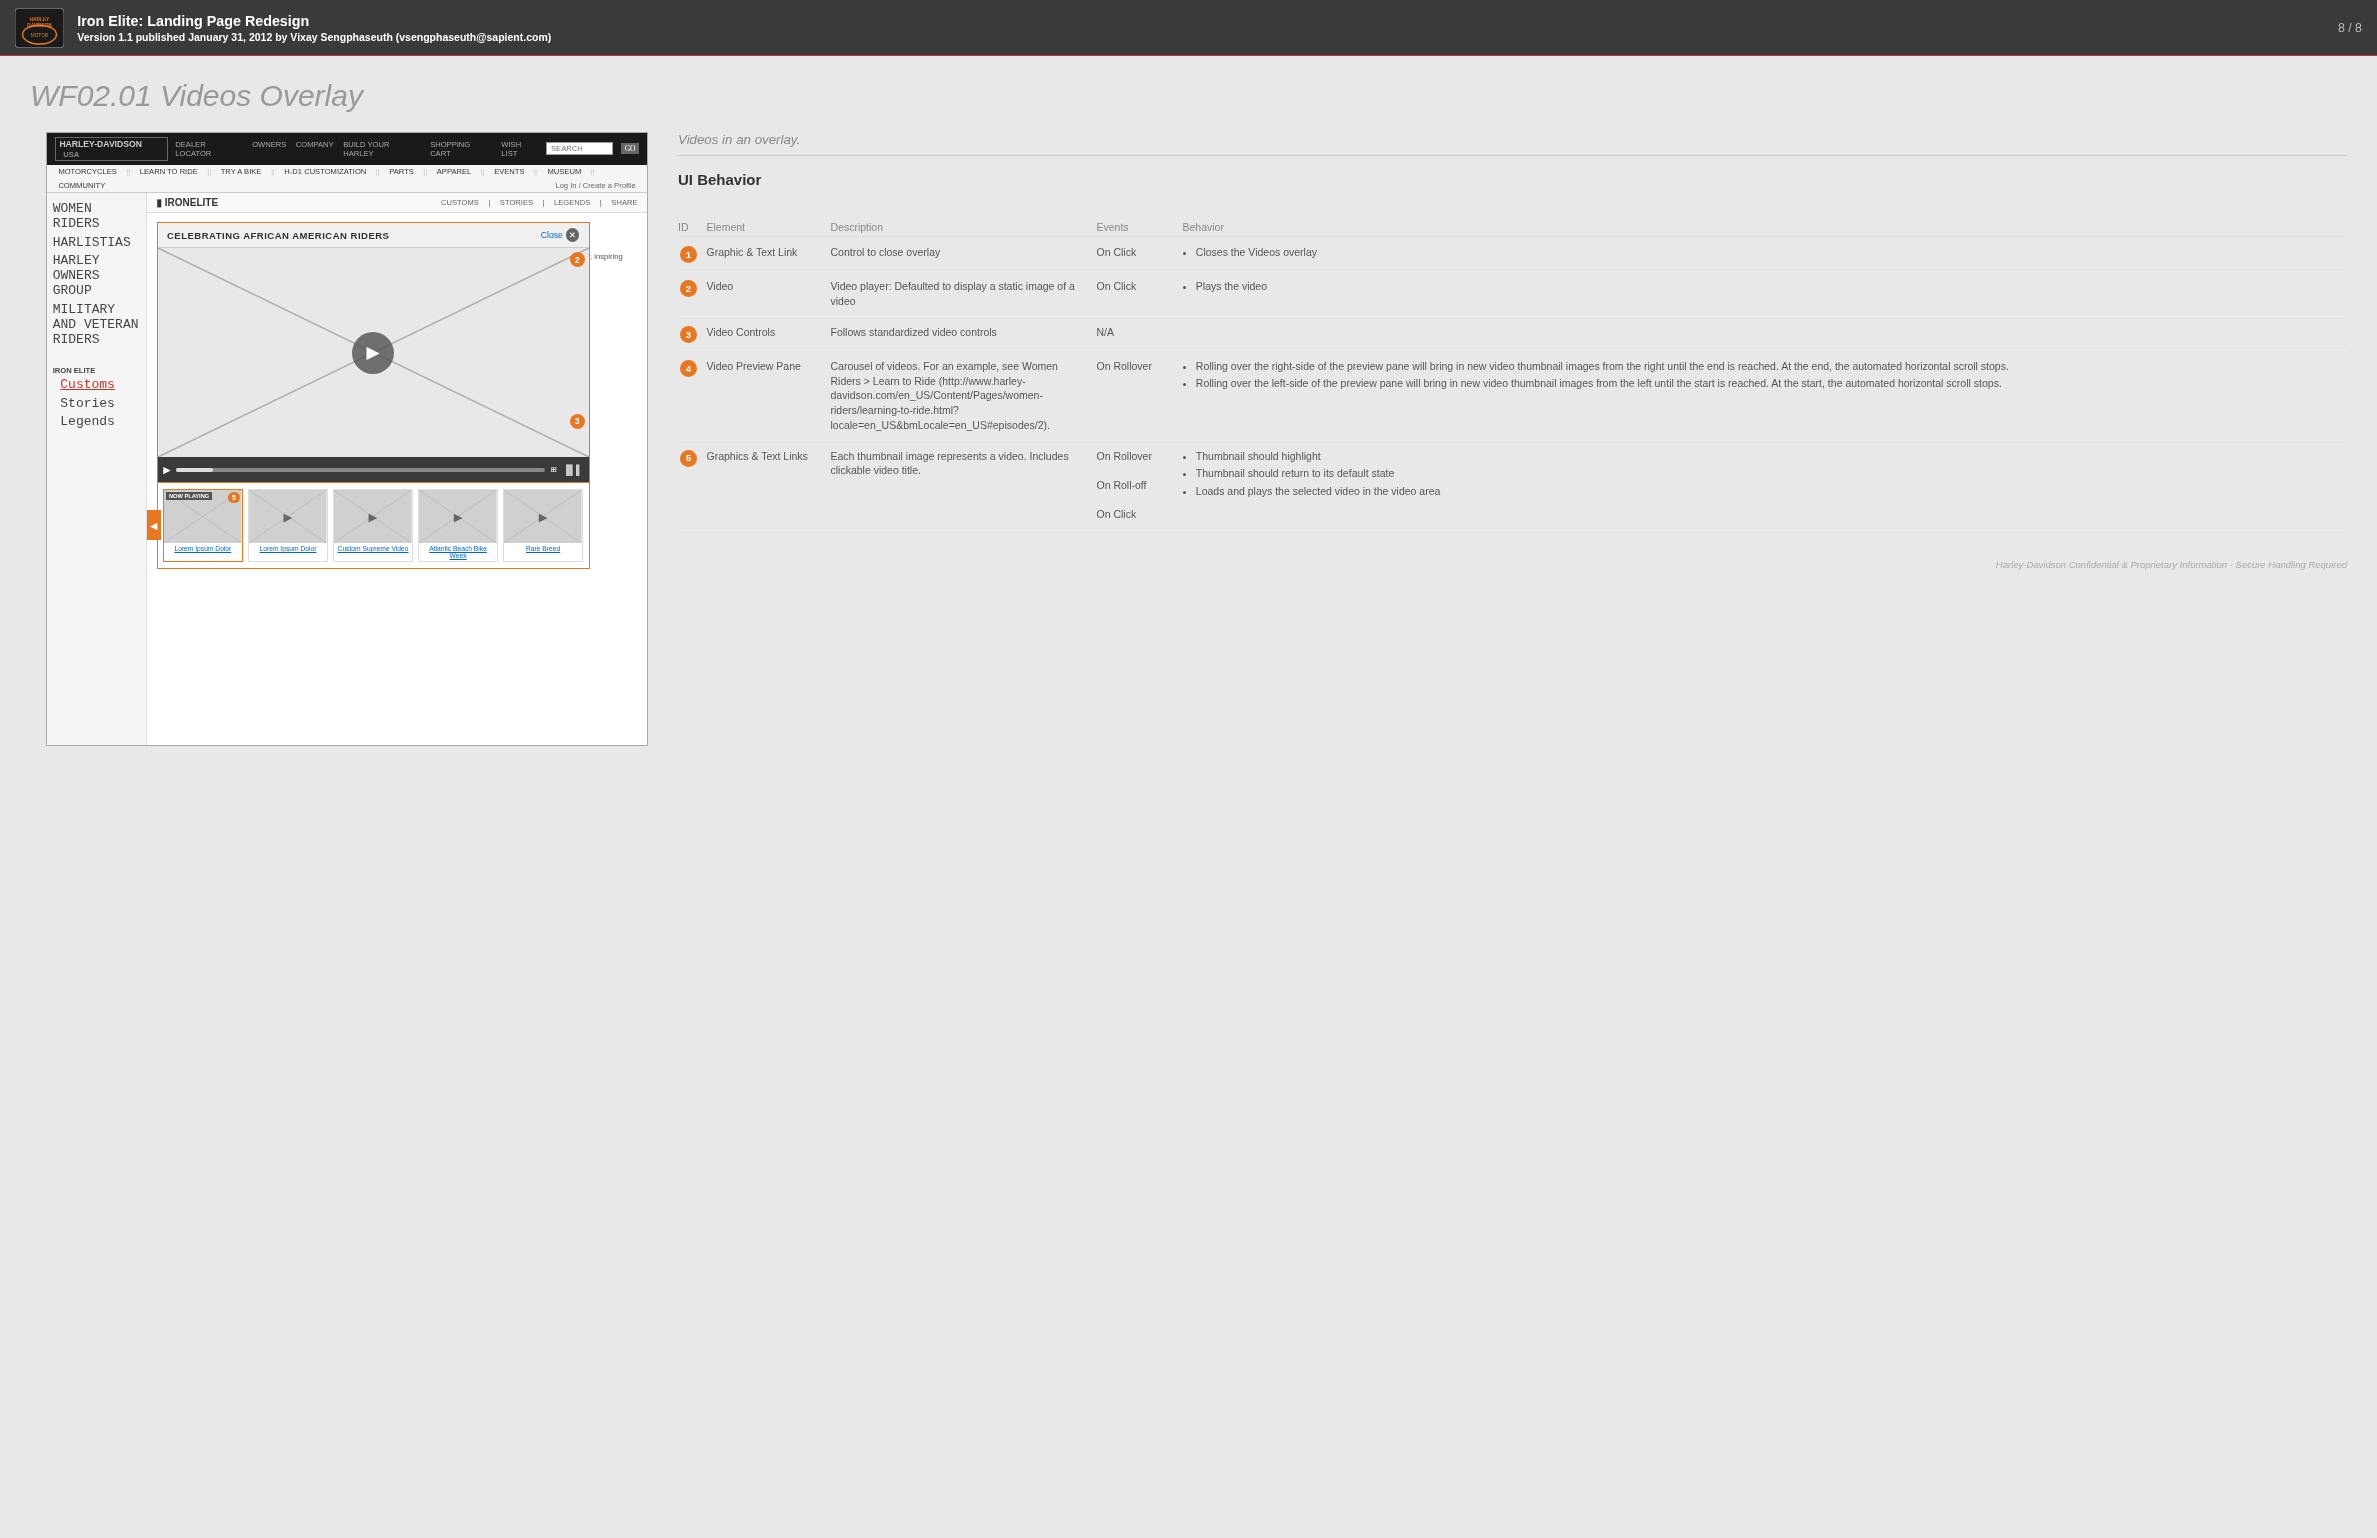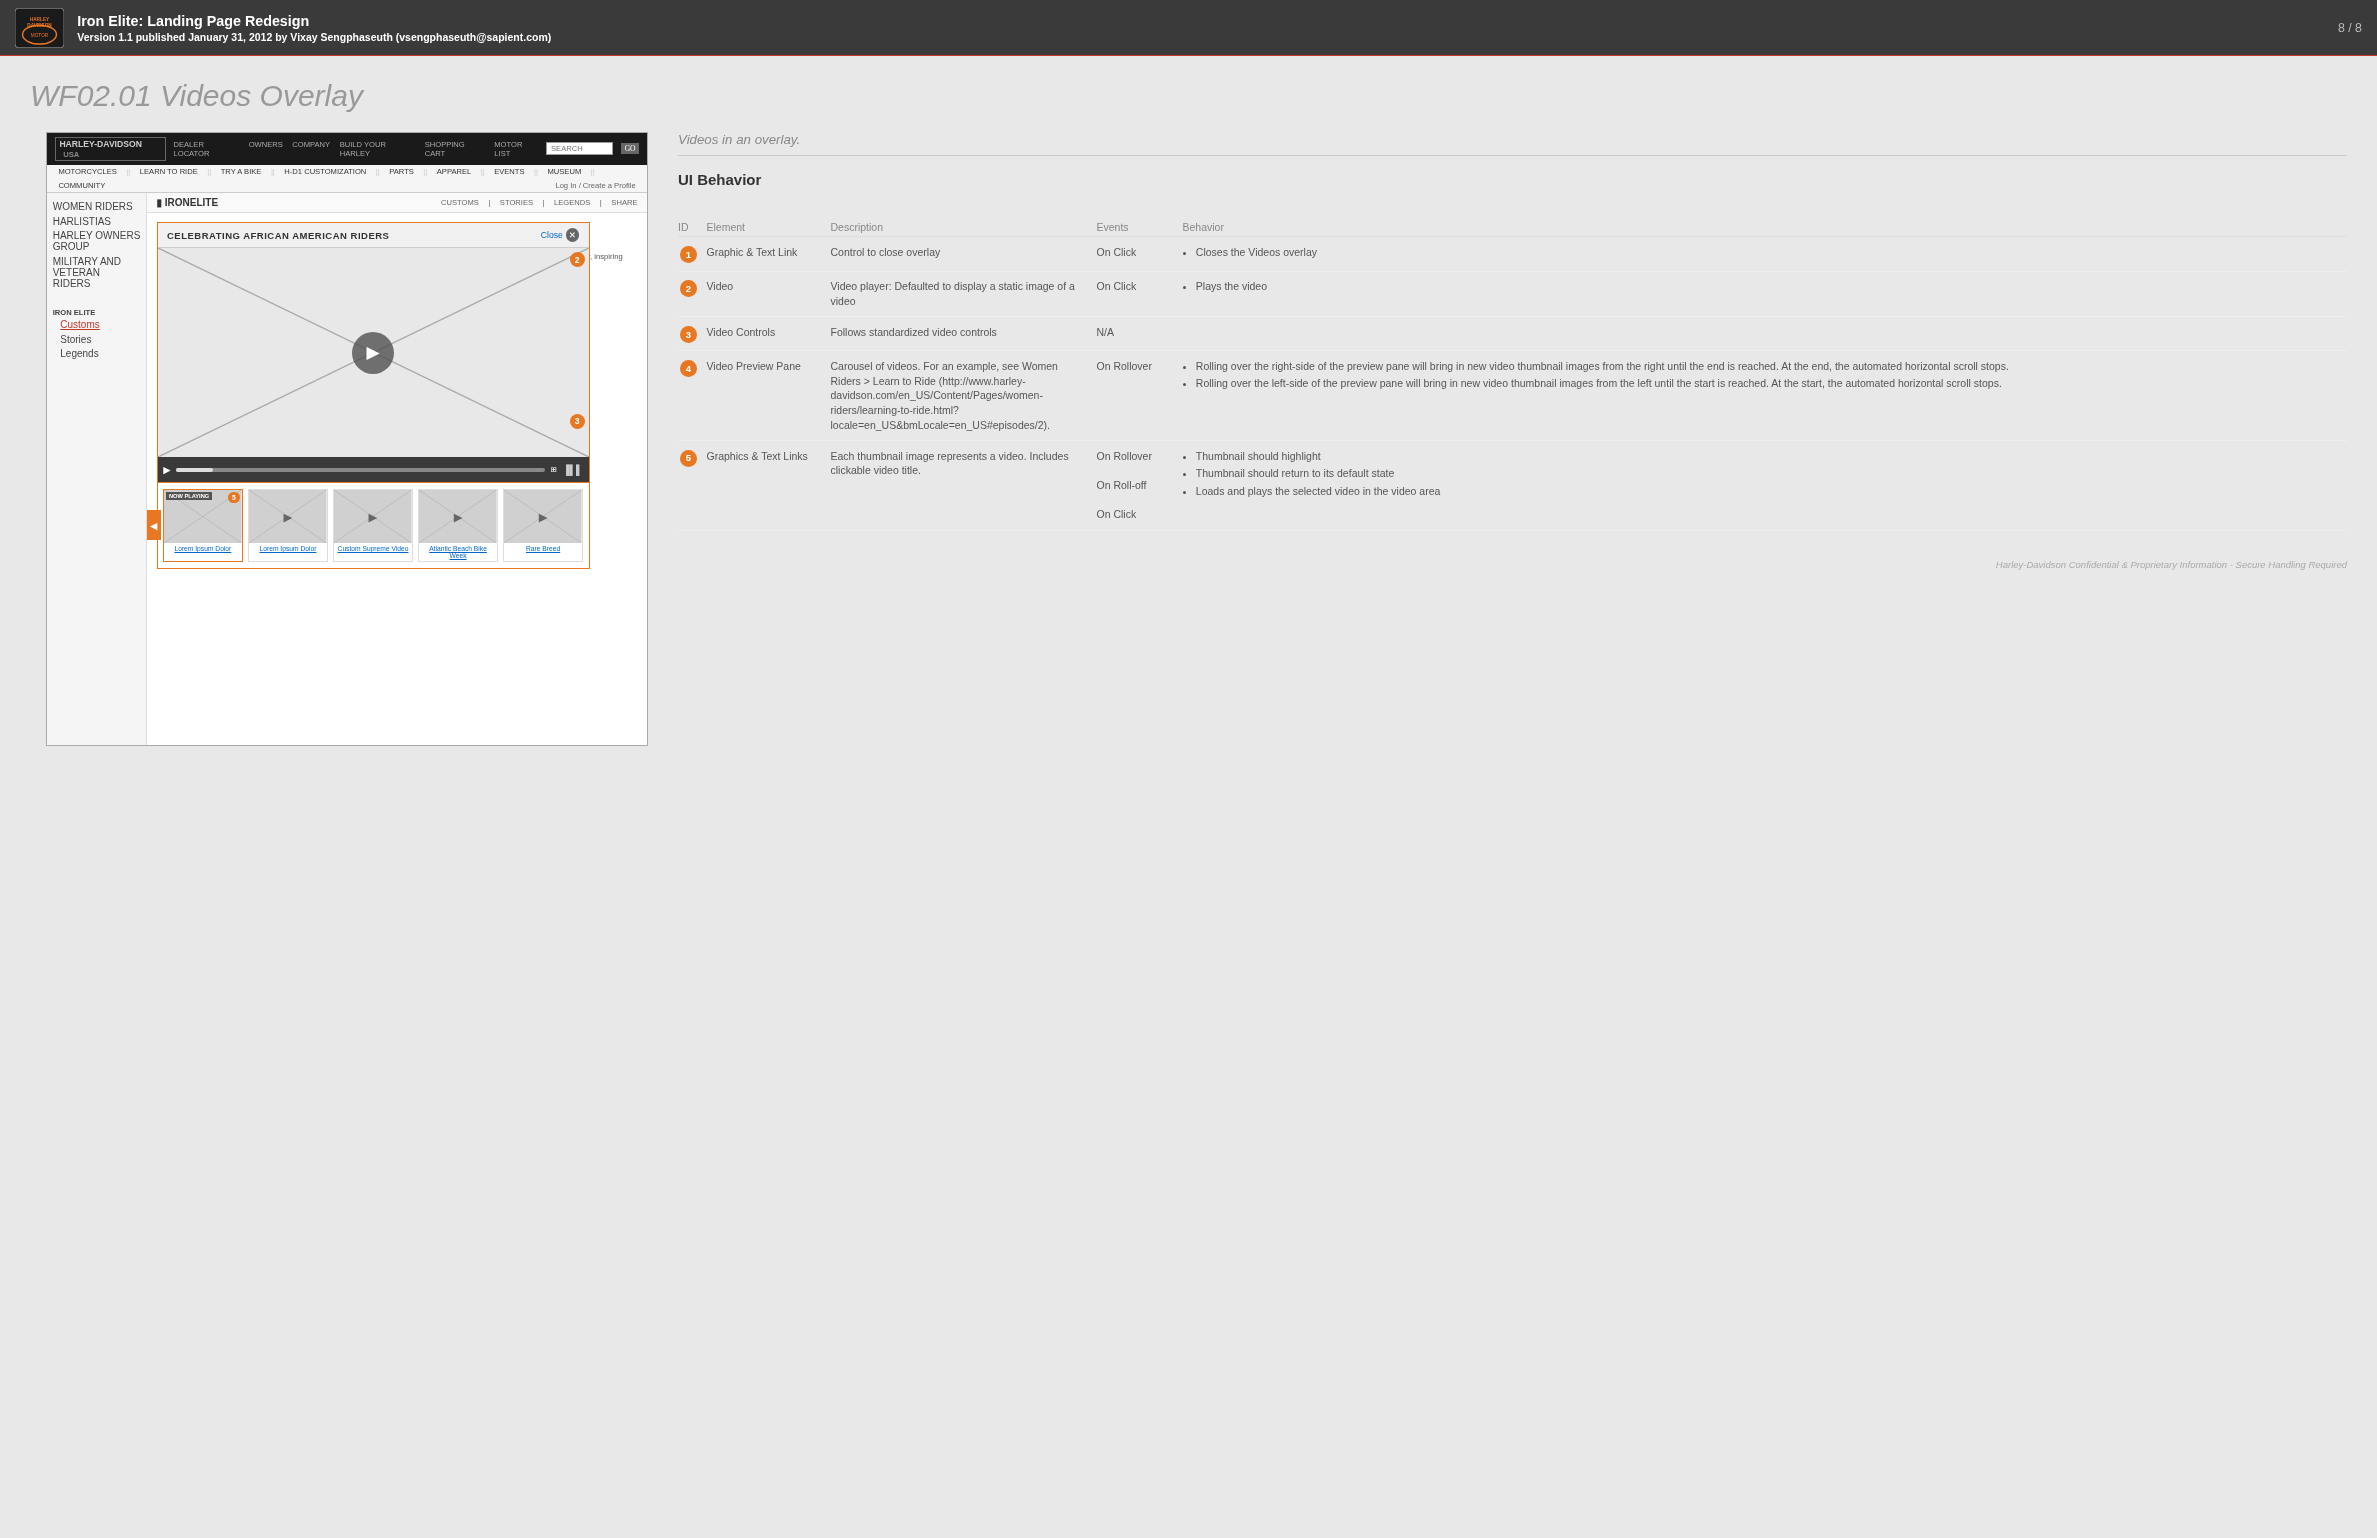--- a/index.html
+++ b/index.html
@@ -137,24 +137,25 @@
     .hd-sidebar {
       width: 100px;
       background: #f5f5f5;
       border-right: 1px solid #ddd;
       padding: 7.6px 5.7px;
       flex-shrink: 0;
     }
     .hd-sidebar a {
       display: block;
       color: #444;
-      font-size: 10px;
+      font-size: 13px;
       text-decoration: none;
       margin-bottom: 3.8px;
       font-weight: normal;
+      font-family: Liberation Mono, monospace;
     }
     .hd-sidebar a.active { color: #c0392b; text-decoration: underline; }
     .hd-sidebar .group { font-weight: bold; color: #444; font-size: 7.6px; margin: 3.8px 0 1.9px; }
     .hd-sidebar .sub { padding-left: 7.6px; }
 
     
     .hd-main {
       flex: 1;
       position: relative;
       overflow: hidden;
@@ -449,21 +450,21 @@
           <div class="hd-logo-text">
             <span>HARLEY-DAVIDSON</span>
             <span class="hd-logo-sub">USA</span>
           </div>
           <div class="hd-toplinks">
             <span>DEALER LOCATOR</span>
             <span>OWNERS</span>
             <span>COMPANY</span>
             <span>BUILD YOUR HARLEY</span>
             <span>SHOPPING CART</span>
-            <span>MOTOR LIST</span>
+            <span>WISH LIST</span>
           </div>
           <input class="hd-searchbox" placeholder="SEARCH" style="">
           <button class="hd-searchbtn">GO</button>
         </div>
 
         <div class="hd-mainnav">
           <span>MOTORCYCLES</span>
             <span class="sep">||</span>
           <span>LEARN TO RIDE</span>
             <span class="sep">||</span>

